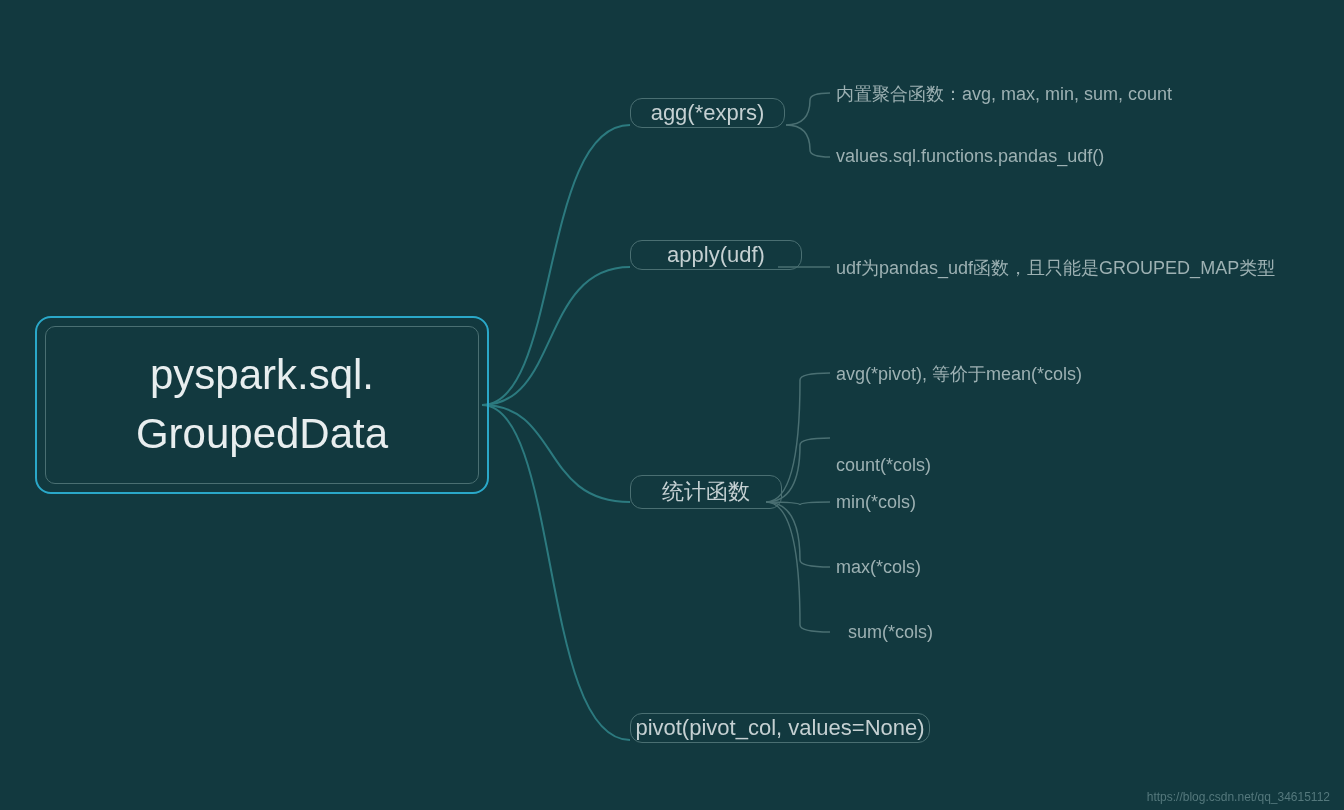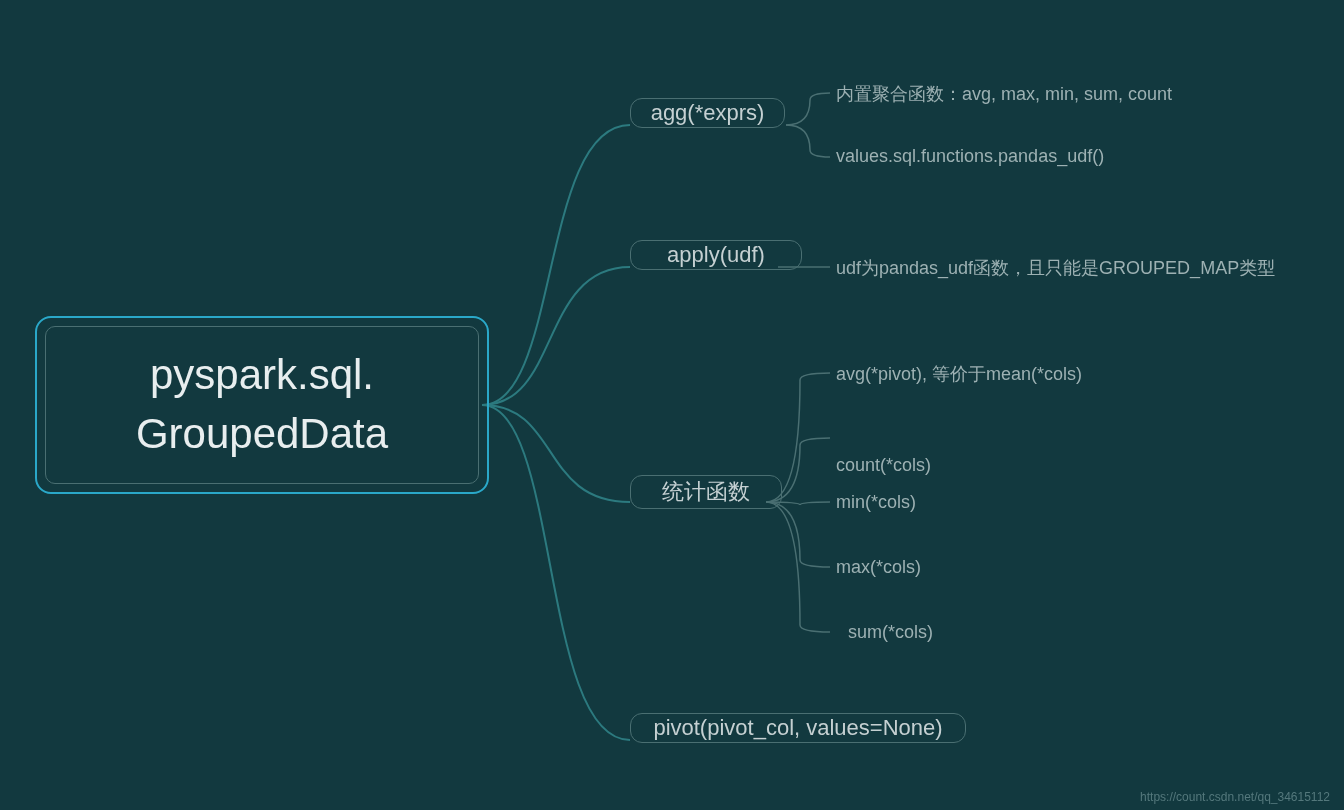--- a/index.html
+++ b/index.html
@@ -115,17 +115,17 @@
 
 <div class="child-node" style="left:630px; top:475px; width:152px;">
   <span>统计函数</span>
 </div>
 <div class="leaf" style="left:836px; top:362px;">avg(*pivot), 等价于mean(*cols)</div>
 <div class="leaf" style="left:836px; top:427px;margin-top:28px;">count(*cols)</div>
 <div class="leaf" style="left:836px; top:492px;">min(*cols)</div>
 <div class="leaf" style="left:836px; top:557px;">max(*cols)</div>
 <div class="leaf" style="left:836px; top:622px;margin-left:12px;">sum(*cols)</div>
 
-<div class="child-node" style="left:630px; top:713px; width:336px;">
+<div class="child-node" style="left:630px; top:713px; width:300px;">
   <span>pivot(pivot_col, values=None)</span>
 </div>
 
-<div class="watermark">https://count.csdn.net/qq_34615112</div>
+<div class="watermark">https://blog.csdn.net/qq_34615112</div>
 
 </body></html>

